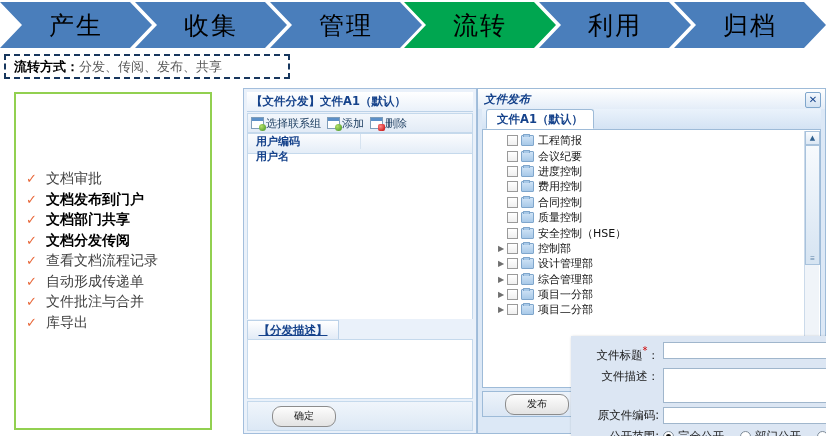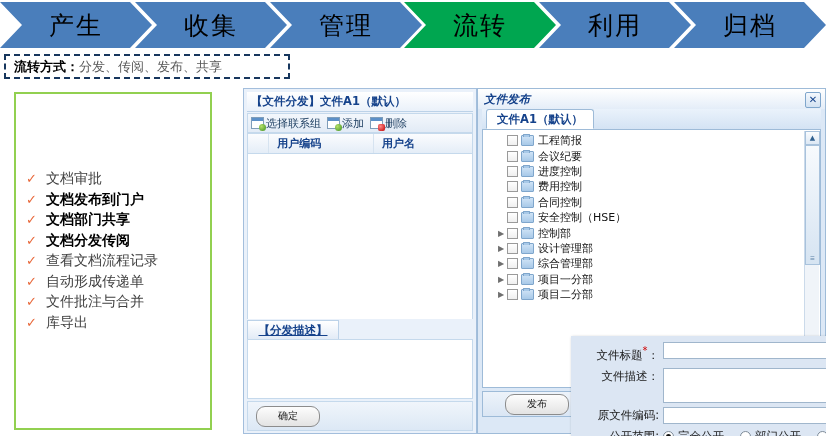--- a/index.html
+++ b/index.html
@@ -178,20 +178,21 @@
     width: 226px; height: 186px;
     background: #ffffff;
     border: 1px solid #C5D9EC;
     box-sizing: border-box;
   }
   #dist-grid-head {
     display: flex;
     height: 19px;
     background: linear-gradient(to bottom,#FBFCFE,#E4EDF7);
     border-bottom: 1px solid #C5D9EC;
+    flex-direction: column;
   }
   #dist-grid-head .gap { width: 22px; border-right: 1px solid #D6E3F0; }
   #dist-grid-head .col {
     font-size: 11px; color: #15428B; font-weight: bold;
     display: flex; align-items: center; padding-left: 8px;
     border-right: 1px solid #D6E3F0;
     font-family: "DejaVu Sans","Liberation Sans",sans-serif;
   }
   #dist-grid-head .col.c1 { width: 104px; }
   #dist-grid-head .col.c2 { width: 98px; border-right: none; }
@@ -230,21 +231,21 @@
   .btn {
     background: linear-gradient(to bottom,#FDFDFD,#E3E3E3);
     border: 1px solid #8C8C8C;
     border-radius: 9px;
     font-size: 10px;
     color: #1a1a1a;
     font-family: "DejaVu Sans","Liberation Sans",sans-serif;
     display: flex; align-items: center; justify-content: center;
     cursor: default;
   }
-  #btn-confirm { width: 62px; height: 19px; margin-left: 8px; }
+  #btn-confirm { width: 62px; height: 19px; margin-left: 24px; }
 
   
   #publish-window {
     position: absolute;
     left: 234px; top: 0px;
     width: 349px; height: 346px;
     background: #DCE8F6;
     border: 1px solid #9EBBD8;
     box-sizing: border-box;
   }
@@ -622,20 +623,26 @@
           <div class="tree-row">
             <span class="tree-indent"></span>
             <span class="tree-cb"></span>
             <span class="tree-folder"></span>
             <span class="tree-label">合同控制</span>
           </div>
           <div class="tree-row">
             <span class="tree-indent"></span>
             <span class="tree-cb"></span>
             <span class="tree-folder"></span>
+            <span class="tree-label">质量控制</span>
+          </div>
+          <div class="tree-row">
+            <span class="tree-indent"></span>
+            <span class="tree-cb"></span>
+            <span class="tree-folder"></span>
             <span class="tree-label">安全控制（HSE）</span>
           </div>
           <div class="tree-row">
             <span class="tree-arrow">▶</span>
             <span class="tree-cb"></span>
             <span class="tree-folder"></span>
             <span class="tree-label">控制部</span>
           </div>
           <div class="tree-row">
             <span class="tree-arrow">▶</span>

